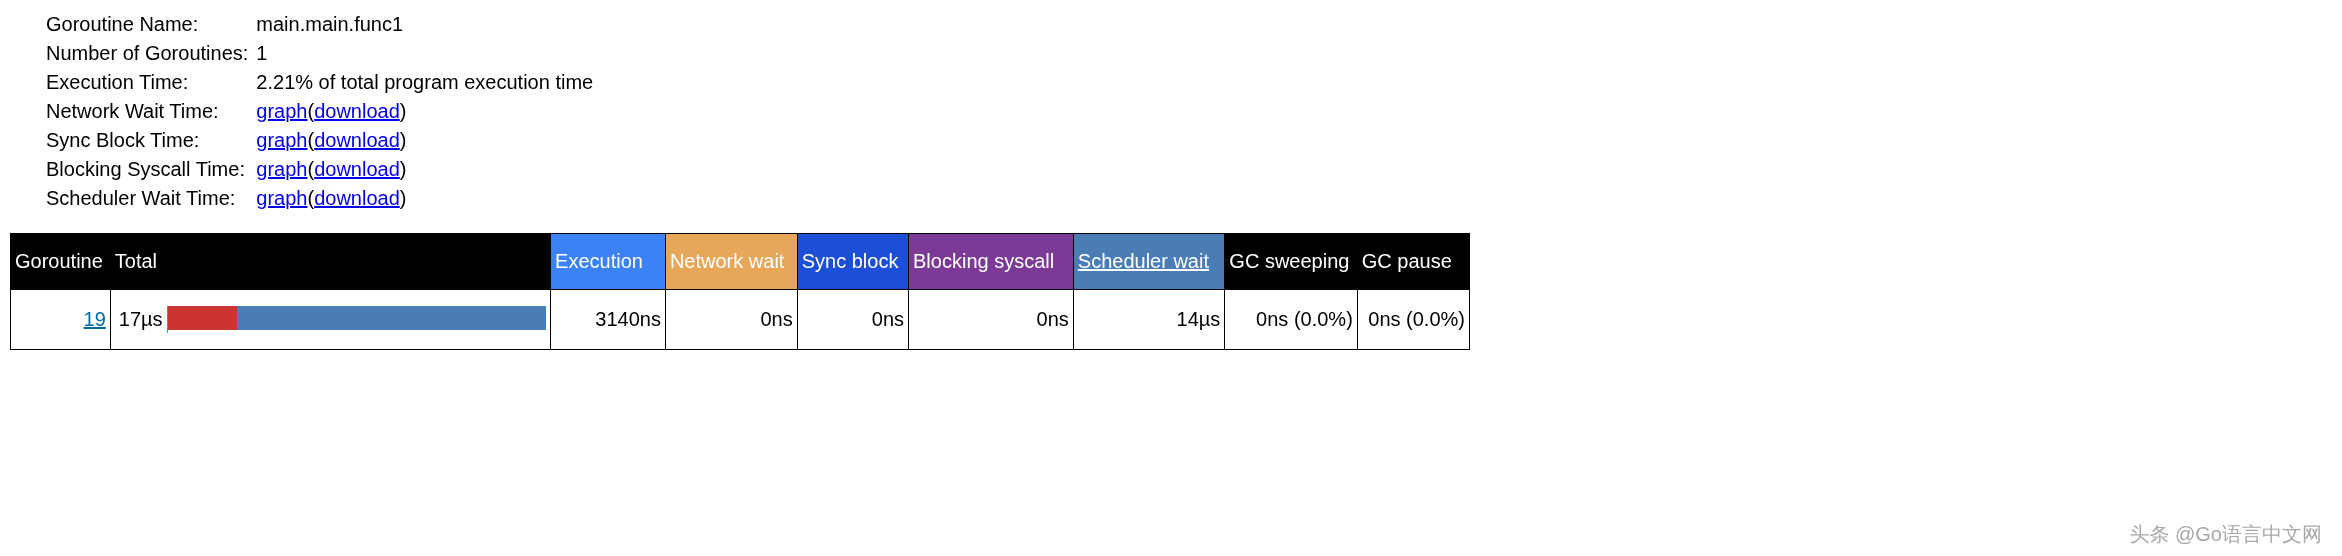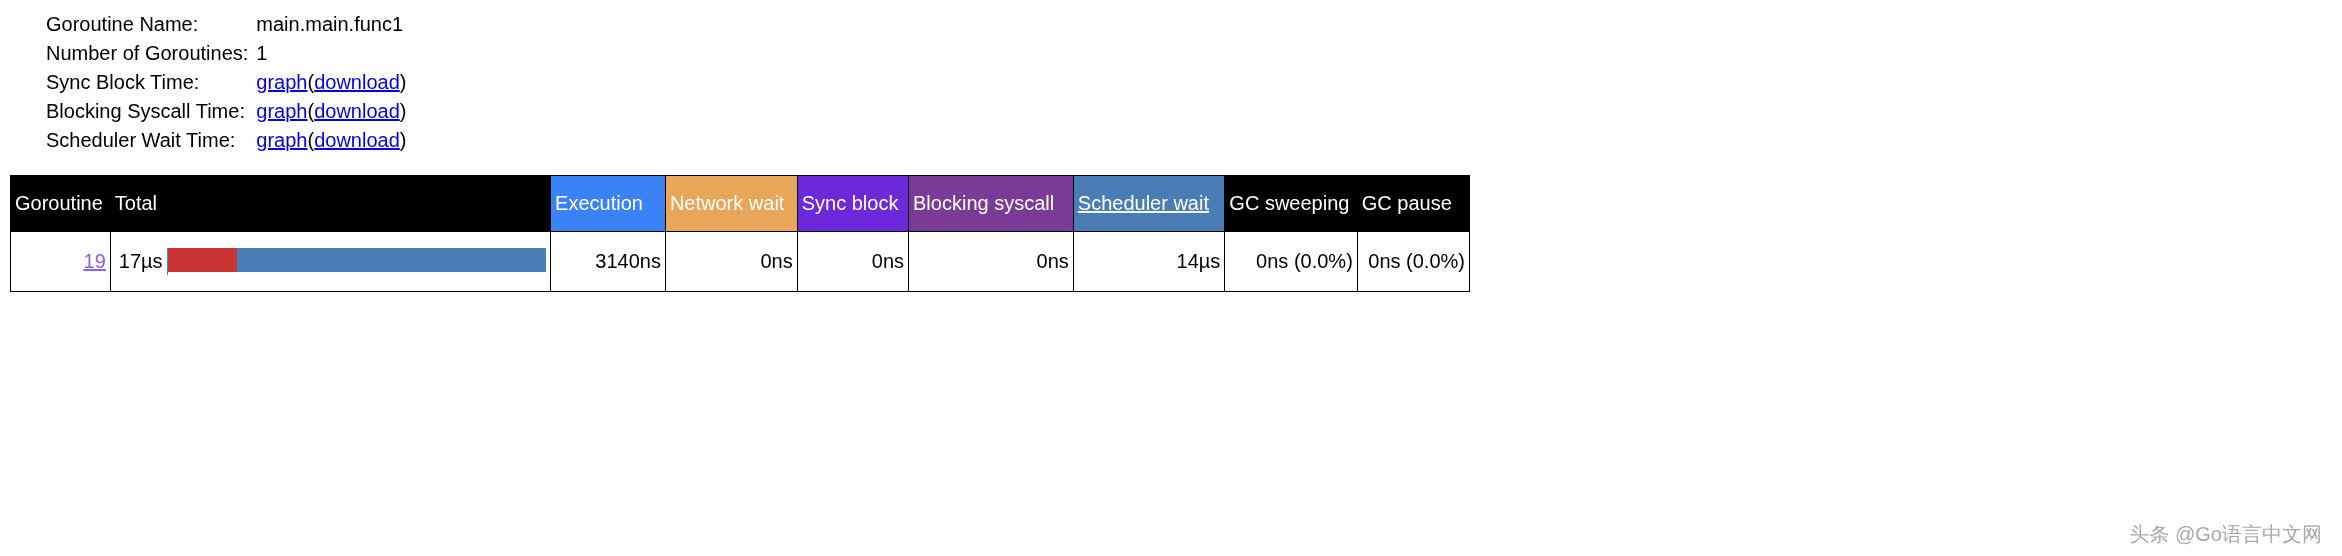--- a/index.html
+++ b/index.html
@@ -40,21 +40,21 @@
       font-weight: normal;
     }
     .data-table th {
       color: #fff;
       text-align: left;
     }
     .th-goroutine { background: #000; width: 100px; }
     .th-total { background: #000; width: 465px; }
     .th-execution { background: #3b82f6; width: 116px; }
     .th-network { background: #e8a659; width: 135px; }
-    .th-sync { background: #6d28d9; width: 115px; }
+    .th-sync { background: #1d4ed8; width: 115px; }
     .th-blocking { background: #7b3a96; width: 170px; }
     .th-scheduler { background: #4a7db5; width: 155px; text-decoration: underline; }
     .th-gcsweep { background: #000; width: 135px; }
     .th-gcpause { background: #000; width: 115px; }
     .data-table td {
       text-align: right;
     }
     .total-cell {
       text-align: left !important;
       padding: 0;
@@ -71,21 +71,21 @@
     }
     .bar-container {
       display: flex;
       flex: 1;
       height: 24px;
       align-items: stretch;
     }
     .bar-exec { background: #cc3333; }
     .bar-sched { background: #4a7db5; }
     .goroutine-link {
-      color: #8b5cf6;
+      color: #0369a1;
       text-decoration: underline;
       cursor: pointer;
     }
     .watermark {
       position: fixed;
       right: 20px;
       bottom: 8px;
       font-size: 20px;
       color: #999;
       font-family: "Microsoft YaHei", sans-serif;
@@ -98,20 +98,30 @@
 
 <table class="info-table">
   <tbody>
       <tr>
     <td>Goroutine Name:</td>
     <td>main.main.func1</td>
   </tr>
   <tr>
     <td>Number of Goroutines:</td>
     <td>1</td>
+  </tr>
+  <tr>
+    <td>Execution Time:</td>
+    <td>2.21% of total program execution time</td>
+  </tr>
+  <tr>
+    <td>Network Wait Time:</td>
+    <td>
+      <span class="link">graph</span><span>(</span><span class="link">download</span><span>)</span>
+    </td>
   </tr>
   <tr>
     <td>Sync Block Time:</td>
     <td>
       <span class="link">graph</span><span>(</span><span class="link">download</span><span>)</span>
     </td>
   </tr>
   <tr>
     <td>Blocking Syscall Time:</td>
     <td>

